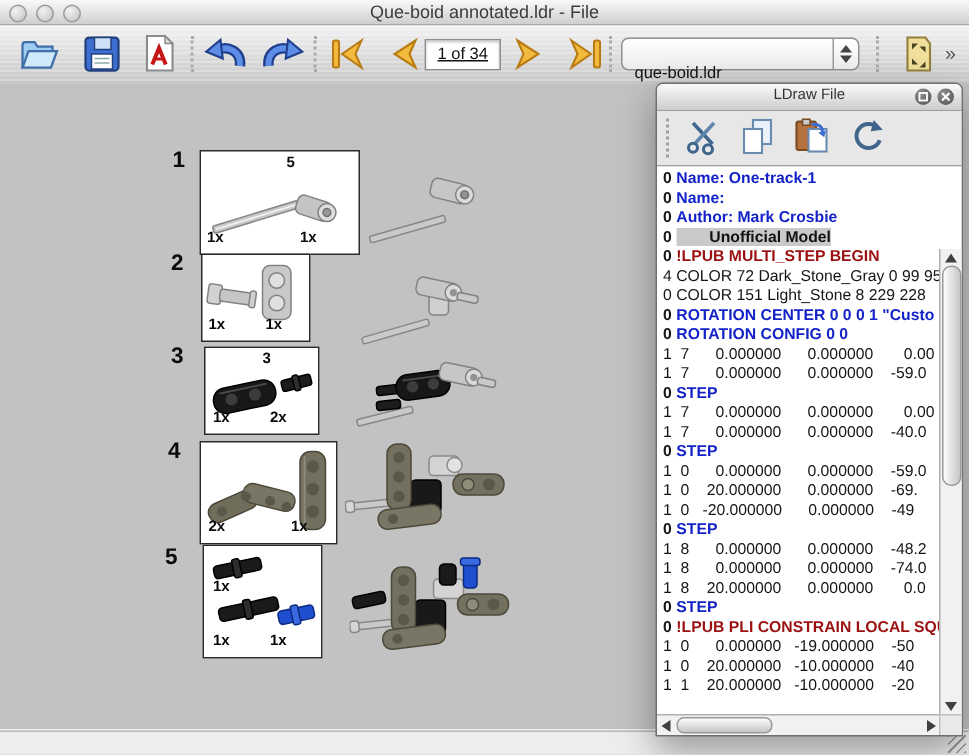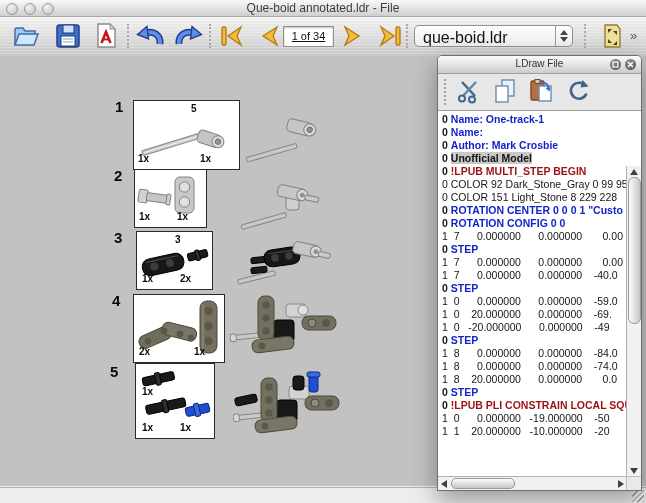--- a/index.html
+++ b/index.html
@@ -20,21 +20,21 @@
                linear-gradient(#f2f2f2,#c7c7c7);
     border-bottom:1px solid #8a8a8a;}
   .tb{position:absolute;top:4px;width:32px;height:30px;border:none;background:transparent;padding:0;cursor:pointer;}
   .tb svg{display:block;margin:0 auto;}
   .tsep{position:absolute;top:7px;width:0;height:24px;border-left:2px dotted #a9a9a9;}
   .pagefield{position:absolute;left:283px;top:9px;width:45px;height:17px;background:#fff;
     border:1px solid #8f8f8f;box-shadow:inset 0 1px 2px rgba(0,0,0,.25);
     font-size:11px;text-align:center;line-height:17px;color:#111;text-decoration:underline;}
   .combo{position:absolute;left:414px;top:8px;width:157px;height:20px;background:linear-gradient(#fff,#ececec);
     border:1px solid #8f8f8f;border-radius:5px;box-shadow:inset 0 1px 1px rgba(255,255,255,.8);}
-  .combo .val{position:absolute;left:8px;top:3px;font-size:16px;color:#111;}
+  .combo .val{position:absolute;left:8px;top:17px;font-size:11px;color:#111;}
   .combo .step{position:absolute;right:0;top:0;bottom:0;width:16px;border-left:1px solid #9a9a9a;}
   .combo .up,.combo .dn{position:absolute;left:4px;width:0;height:0;border-left:4px solid transparent;border-right:4px solid transparent;}
   .combo .up{top:4px;border-bottom:5px solid #444;}
   .combo .dn{bottom:4px;border-top:5px solid #444;}
   .overflow{position:absolute;left:630px;top:11px;font-size:13px;color:#555;}
 
   
   .canvas{position:absolute;left:0;top:56px;width:646px;height:430px;background:#c2c2c2;}
   .stepnum{position:absolute;font-size:15px;font-weight:bold;color:#0a0a0a;}
   .plibox{position:absolute;background:#fff;border:1px solid #2a2a2a;}
@@ -63,21 +63,21 @@
   .ptoolbar{position:absolute;left:0;top:18px;right:0;height:36px;background:#e7e7e7;border-bottom:1px solid #9e9e9e;}
   .phandle{position:absolute;left:6px;top:5px;height:26px;width:0;border-left:2px dotted #a0a0a0;}
   .pib{position:absolute;top:3px;width:30px;height:30px;border:none;background:transparent;padding:0;cursor:pointer;}
   .pcontent{position:absolute;left:0;top:55px;right:0;bottom:0;background:#fff;}
   .edpane{position:absolute;left:0;top:0;right:14px;bottom:13px;overflow:hidden;padding:2px 0 0 4px;}
   .ed-line{height:13px;line-height:13px;font-size:10.5px;white-space:pre;color:#151515;}
   .ed-prefix{font-weight:bold;color:#151515;}
   .ed-prefix:not(:empty){margin-right:3px;}
   .meta{color:#1423c8;font-weight:bold;}
   .lpub{color:#9b1111;font-weight:bold;}
-  .hl{color:#111;font-weight:bold;background:#c9c9c9;}
+  .hl{color:#111;font-weight:bold;background:#c9c9c9;padding-left:22px;}
   .plain{color:#151515;}
 
   
   .vscroll{position:absolute;right:0;top:55px;bottom:13px;width:14px;background:#f1f1f1;border-left:1px solid #b0b0b0;}
   .vthumb{position:absolute;left:1px;top:11px;width:11px;height:145px;border-radius:6px;
     border:1px solid #9a9a9a;background:linear-gradient(90deg,#fdfdfd,#c6c6c6);}
   .varr{position:absolute;left:3px;width:0;height:0;border-left:4px solid transparent;border-right:4px solid transparent;}
   .varr.up{top:3px;border-bottom:6px solid #3f3f3f;}
   .varr.dn{bottom:3px;border-top:6px solid #3f3f3f;}
   .hscroll{position:absolute;left:0;bottom:0;right:14px;height:13px;background:#f1f1f1;border-top:1px solid #b0b0b0;}
@@ -441,59 +441,61 @@
 
           <div class="ed-line"><span class="ed-prefix">0</span><span class="meta">Name:</span></div>
 
           <div class="ed-line"><span class="ed-prefix">0</span><span class="meta">Author: Mark Crosbie</span></div>
 
           <div class="ed-line"><span class="ed-prefix">0</span><span class="hl">Unofficial Model</span></div>
 
           <div class="ed-line"><span class="ed-prefix">0</span><span class="lpub">!LPUB MULTI_STEP BEGIN</span></div>
 
 
-          <div class="ed-line"><span class="ed-prefix"></span><span class="plain">0 COLOR 92 Dark_Stone_Gray 0 99 95</span></div>
+          <div class="ed-line"><span class="ed-prefix"></span><span class="plain">4 COLOR 72 Dark_Stone_Gray 0 99 95</span></div>
 
           <div class="ed-line"><span class="ed-prefix"></span><span class="plain">0 COLOR 151 Light_Stone 8 229 228</span></div>
 
           <div class="ed-line"><span class="ed-prefix">0</span><span class="meta">ROTATION CENTER 0 0 0 1 "Custo</span></div>
 
           <div class="ed-line"><span class="ed-prefix">0</span><span class="meta">ROTATION CONFIG 0 0</span></div>
 
           <div class="ed-line"><span class="ed-prefix"></span><span class="plain">1  7      0.000000      0.000000       0.00</span></div>
 
+          <div class="ed-line"><span class="ed-prefix"></span><span class="plain">1  7      0.000000      0.000000    -59.0</span></div>
 
           <div class="ed-line"><span class="ed-prefix">0</span><span class="meta">STEP</span></div>
 
           <div class="ed-line"><span class="ed-prefix"></span><span class="plain">1  7      0.000000      0.000000       0.00</span></div>
 
           <div class="ed-line"><span class="ed-prefix"></span><span class="plain">1  7      0.000000      0.000000    -40.0</span></div>
 
           <div class="ed-line"><span class="ed-prefix">0</span><span class="meta">STEP</span></div>
 
           <div class="ed-line"><span class="ed-prefix"></span><span class="plain">1  0      0.000000      0.000000    -59.0</span></div>
 
           <div class="ed-line"><span class="ed-prefix"></span><span class="plain">1  0    20.000000      0.000000    -69.</span></div>
 
           <div class="ed-line"><span class="ed-prefix"></span><span class="plain">1  0   -20.000000      0.000000    -49</span></div>
 
           <div class="ed-line"><span class="ed-prefix">0</span><span class="meta">STEP</span></div>
 
-          <div class="ed-line"><span class="ed-prefix"></span><span class="plain">1  8      0.000000      0.000000    -84.0</span></div>
+          <div class="ed-line"><span class="ed-prefix"></span><span class="plain">1  8      0.000000      0.000000    -48.2</span></div>
 
           <div class="ed-line"><span class="ed-prefix"></span><span class="plain">1  8      0.000000      0.000000    -74.0</span></div>
 
           <div class="ed-line"><span class="ed-prefix"></span><span class="plain">1  8    20.000000      0.000000       0.0</span></div>
 
           <div class="ed-line"><span class="ed-prefix">0</span><span class="meta">STEP</span></div>
 
           <div class="ed-line"><span class="ed-prefix">0</span><span class="lpub">!LPUB PLI CONSTRAIN LOCAL SQU</span></div>
 
           <div class="ed-line"><span class="ed-prefix"></span><span class="plain">1  0      0.000000   -19.000000    -50</span></div>
 
+          <div class="ed-line"><span class="ed-prefix"></span><span class="plain">1  0    20.000000   -10.000000    -40</span></div>
 
           <div class="ed-line"><span class="ed-prefix"></span><span class="plain">1  1    20.000000   -10.000000    -20</span></div>
         </div>
       <div class="vscroll">
         <div class="varr up"></div>
         <div class="vthumb"></div>
         <div class="varr dn"></div>
       </div>
       <div class="hscroll">
         <div class="harr lt"></div>

